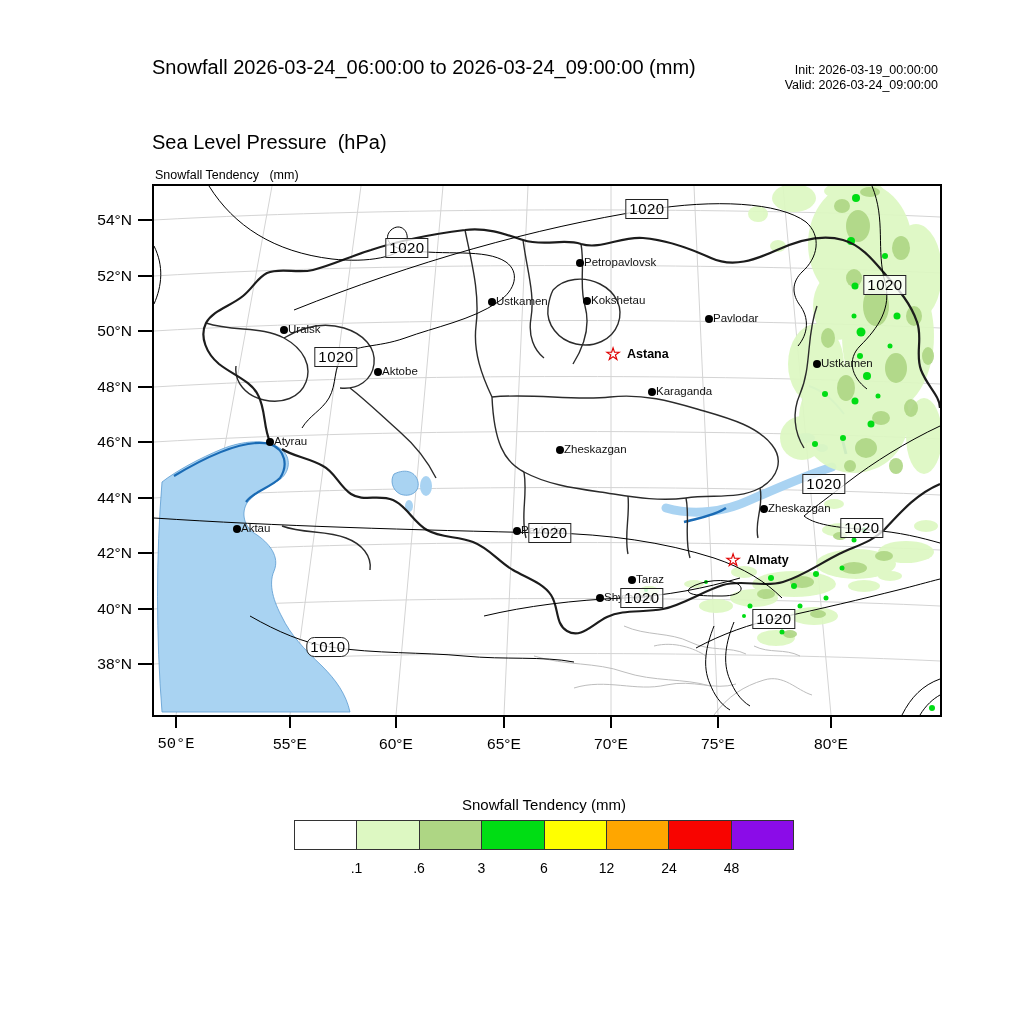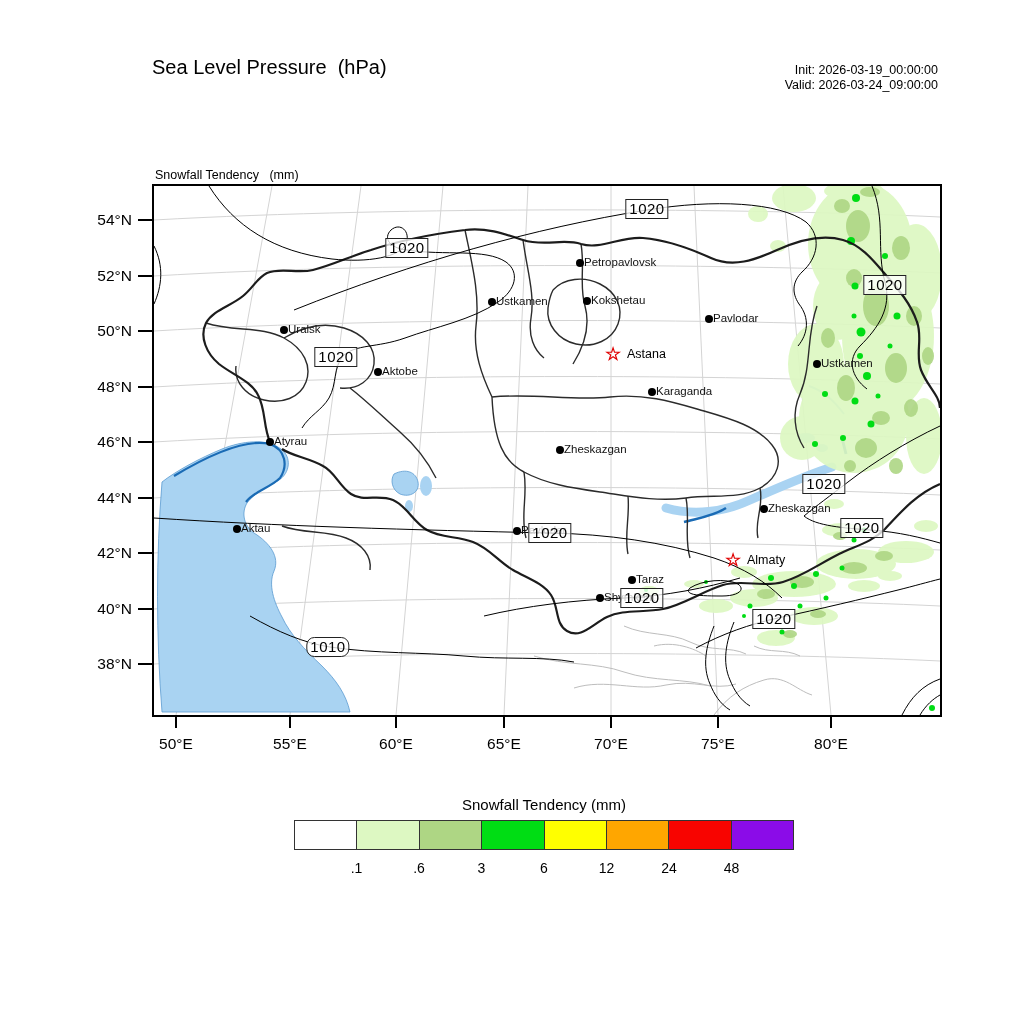--- a/index.html
+++ b/index.html
@@ -14,40 +14,41 @@
   
   #map-wrap{position:absolute;left:152px;top:184px;width:786px;height:529px;border:2px solid #000;box-sizing:content-box;}
   #map-clip{position:absolute;inset:0;overflow:hidden;background:#fff;}
   #map-svg{position:absolute;inset:0;}
   .plabel{position:absolute;transform:translate(-50%,-50%);background:rgba(255,255,255,0.78);
     border:1px solid #222;padding:0 3px;font-size:15px;line-height:18px;z-index:6;letter-spacing:.5px;}
   .city{position:absolute;z-index:4;}
   .dot{position:absolute;left:-4px;top:-4px;width:8px;height:8px;border-radius:50%;background:#000;}
   .clabel{position:absolute;left:4px;top:-7px;font-size:11.5px;line-height:13px;color:#111;white-space:nowrap;}
   .capital{z-index:7;}
-  .capital .clabel{font-weight:normal;font-size:12.5px;left:5px;top:-8px;color:#000;}
+  .capital .clabel{font-weight:bold;font-size:12.5px;left:5px;top:-8px;color:#000;}
   .star{position:absolute;left:-17px;top:-12px;font-size:18px;font-weight:bold;color:#e00000;line-height:20px;}
   
   .lat-tick{position:absolute;left:-16px;width:16px;height:2px;background:#000;margin-top:-1px;}
   .lat-label{position:absolute;left:-70px;width:48px;text-align:right;font-size:15.5px;transform:translateY(-50%);}
   .lon-tick{position:absolute;top:100%;width:2px;height:13px;background:#000;margin-left:-1px;}
   .lon-label{position:absolute;top:100%;margin-top:20px;transform:translateX(-50%);font-size:15.5px;}
   
   #colorbar{position:absolute;left:294px;top:796px;width:500px;}
   .cb-title{position:absolute;left:0;top:0;width:100%;text-align:center;font-size:15px;}
   #cb-cells{position:absolute;left:0;top:24px;width:500px;height:30px;border:1px solid #333;display:flex;box-sizing:border-box;}
   .cb-cell{flex:1;border-right:1px solid #333;}
   .cb-cell:last-child{border-right:none;}
   #cb-labels{position:absolute;left:0;top:64px;width:100%;height:18px;}
   .cb-label{position:absolute;transform:translateX(-50%);font-size:14px;}
 </style>
 </head>
 <body>
 
 <div id="titles">
+  <div>Snowfall 2026-03-24_06:00:00 to 2026-03-24_09:00:00 (mm)</div>
   <div>Sea Level Pressure  (hPa)</div>
 </div>
 <div id="initvalid">
   <div>Init: 2026-03-19_00:00:00</div>
   <div>Valid: 2026-03-24_09:00:00</div>
 </div>
 <div id="map-legend">
   <div>Snowfall Tendency   (mm)</div>
   <div>Sea Level Pressure   (hPa)</div>
 </div>
@@ -322,21 +323,21 @@
       <div class="lat-label" style="top: 312px;">44°N</div>
       <div class="lat-tick" style="top: 367px;"></div>
       <div class="lat-label" style="top: 367px;">42°N</div>
       <div class="lat-tick" style="top: 423px;"></div>
       <div class="lat-label" style="top: 423px;">40°N</div>
       <div class="lat-tick" style="top: 478px;"></div>
       <div class="lat-label" style="top: 478px;">38°N</div>
     </div>
   <div id="lon-axis">
       <div class="lon-tick" style="left: 22px;"></div>
-      <div class="lon-label" style="left: 22px;">50°E</div>
+      <div class="lon-label" style="left: 22px; font-family: Liberation Mono, monospace;">50°E</div>
       <div class="lon-tick" style="left: 136px;"></div>
       <div class="lon-label" style="left: 136px;">55°E</div>
       <div class="lon-tick" style="left: 242px;"></div>
       <div class="lon-label" style="left: 242px;">60°E</div>
       <div class="lon-tick" style="left: 350px;"></div>
       <div class="lon-label" style="left: 350px;">65°E</div>
       <div class="lon-tick" style="left: 457px;"></div>
       <div class="lon-label" style="left: 457px;">70°E</div>
       <div class="lon-tick" style="left: 564px;"></div>
       <div class="lon-label" style="left: 564px;">75°E</div>

